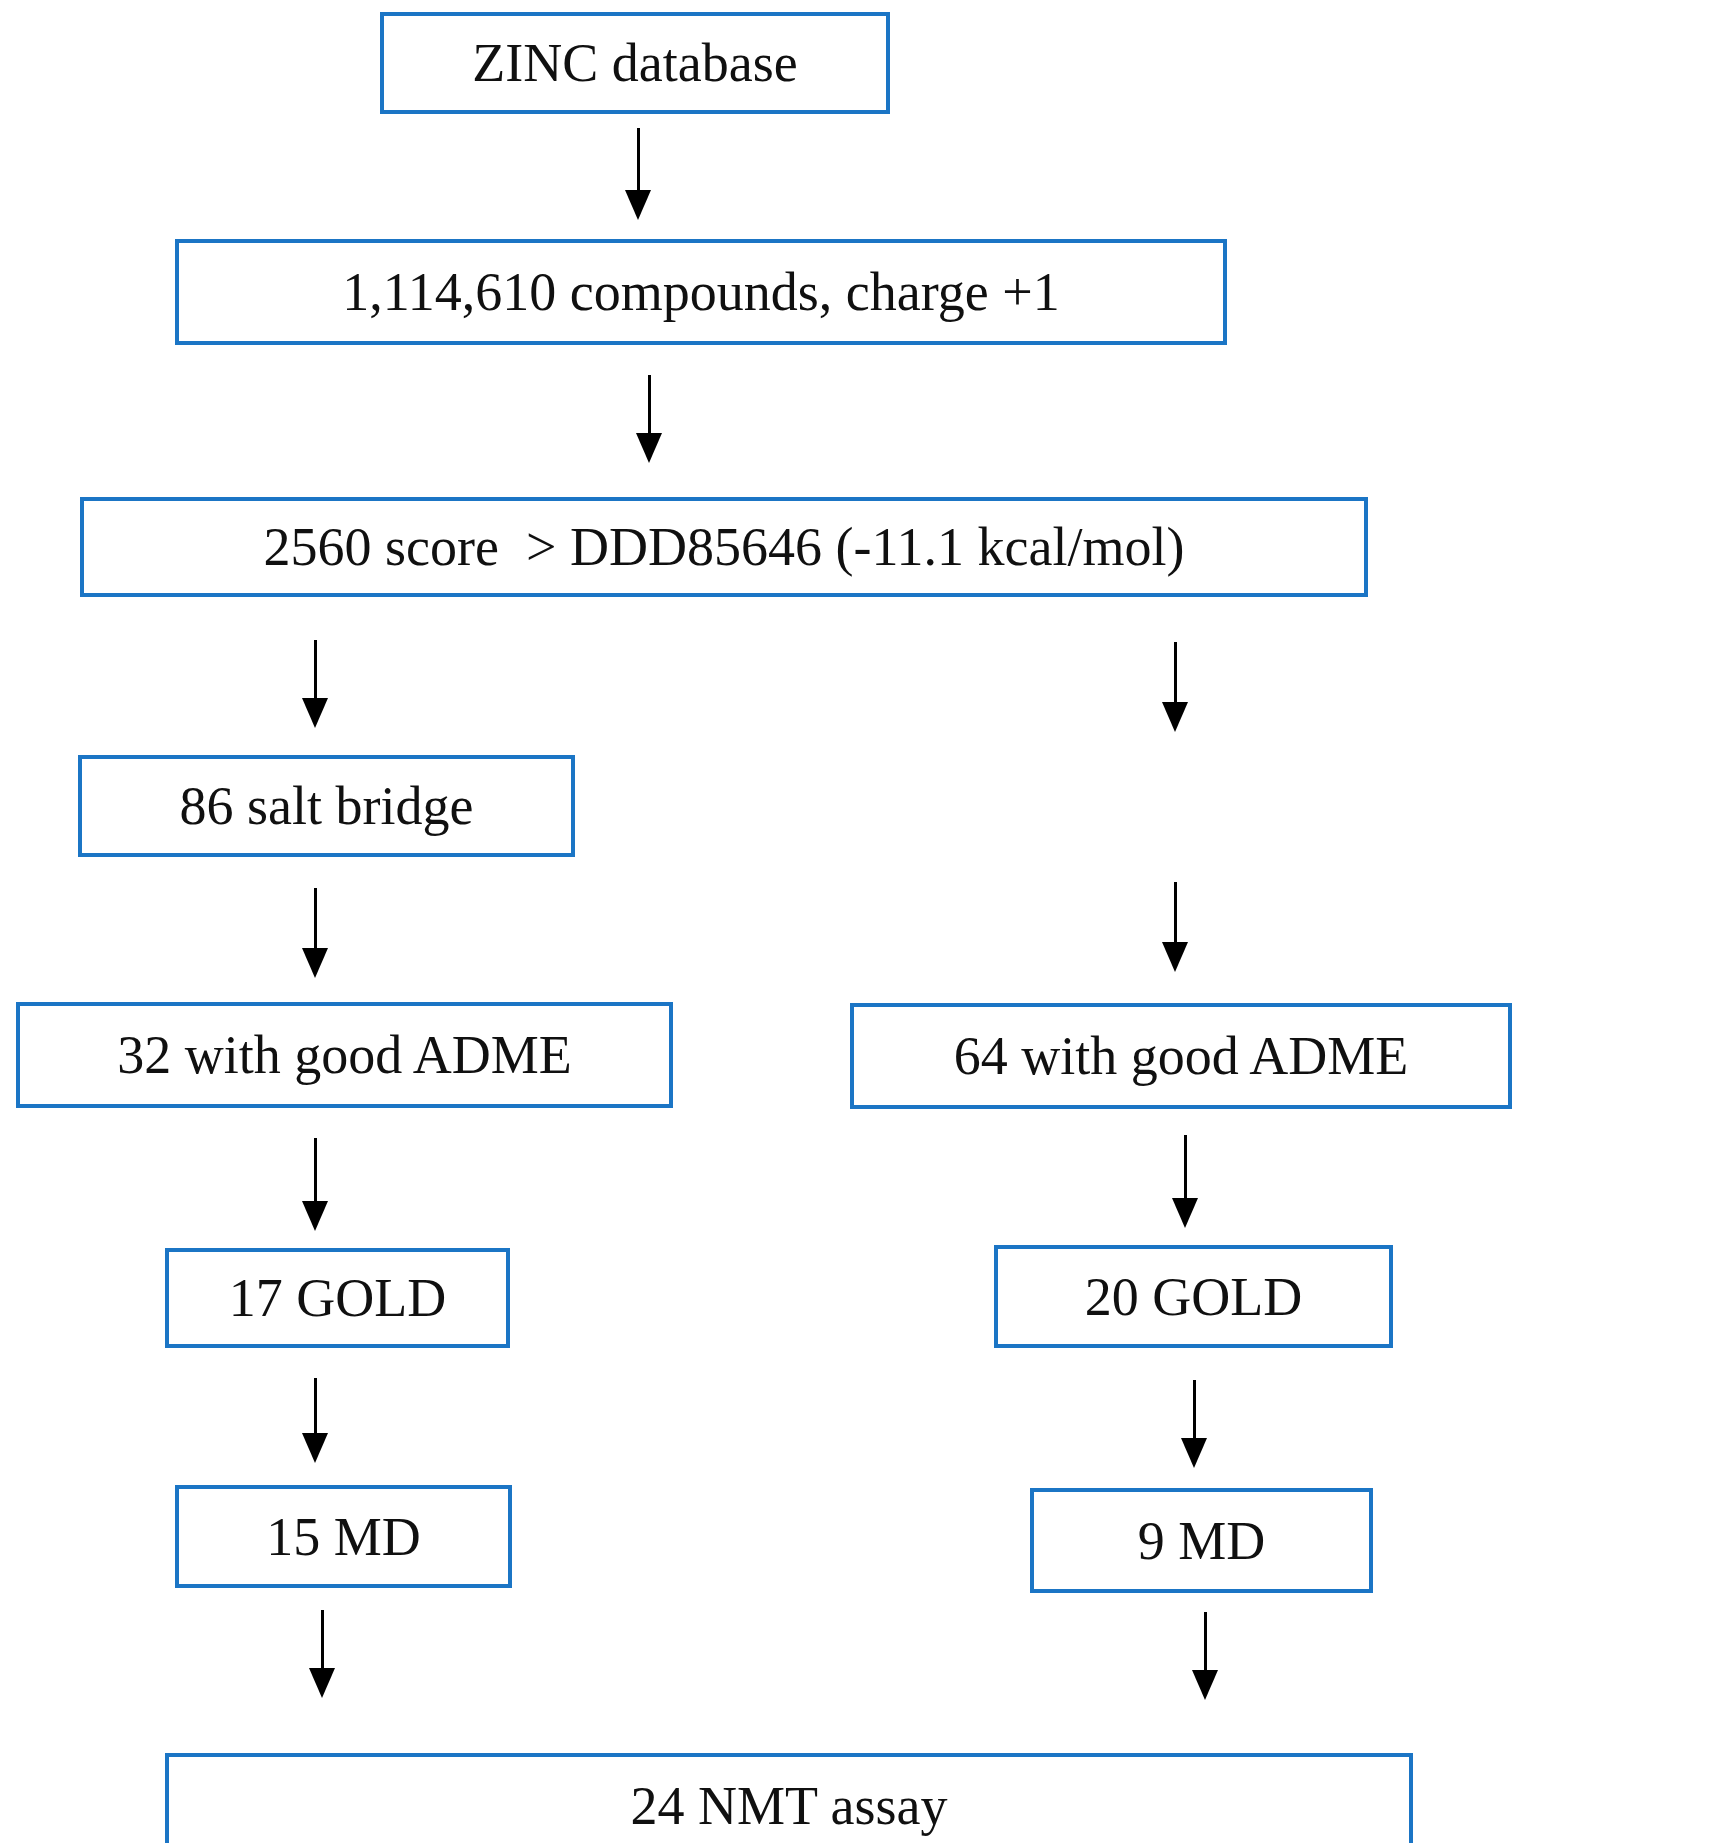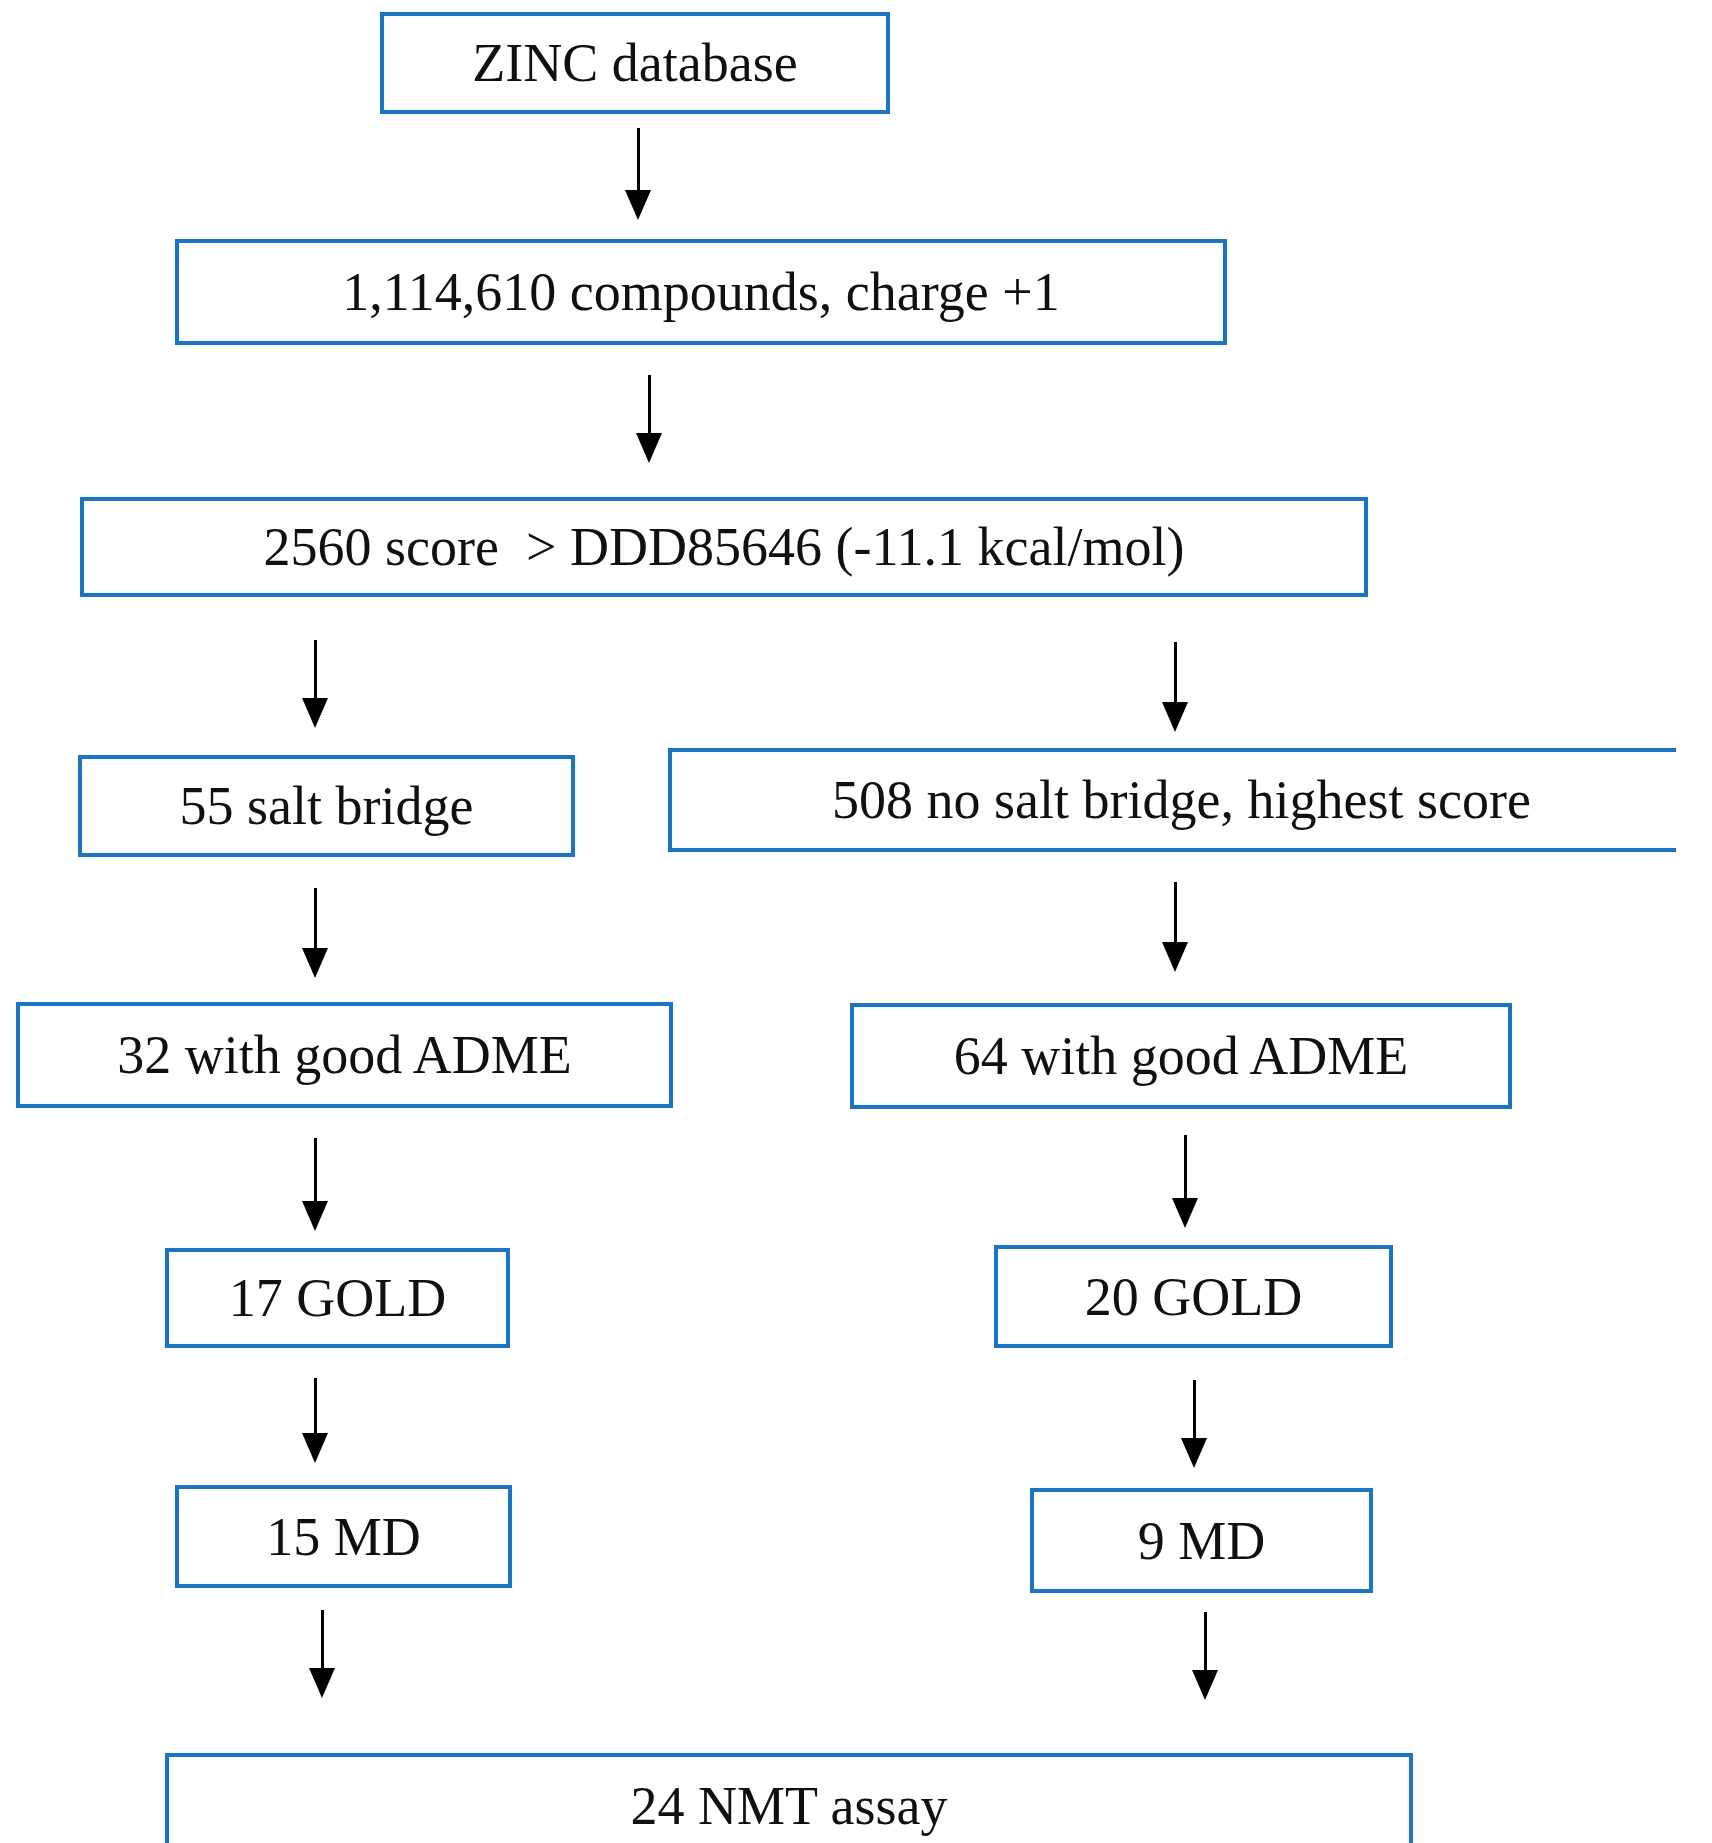--- a/index.html
+++ b/index.html
@@ -57,26 +57,23 @@
 
   <div class="node" style="left:175px; top:239px; width:1052px; height:106px;">
     <span>1,114,610 compounds, charge +1</span>
   </div>
 
   <div class="node" style="left:80px;  top:497px; width:1288px; height:100px;">
     <span>2560 score  &gt; DDD85646 (-11.1 kcal/mol)</span>
   </div>
 
   <div class="node" style="left:78px;  top:755px; width:497px;  height:102px;">
-    <span>55 salt bridge</span>
+    <span>86 salt bridge</span>
   </div>
 
-  <div class="node" style="left:668px; top:748px; width:1027px; height:104px;">
-    <span>508 no salt bridge, highest score</span>
-  </div>
 
   <div class="node" style="left:16px;  top:1002px; width:657px; height:106px;">
     <span>32 with good ADME</span>
   </div>
 
   <div class="node" style="left:850px; top:1003px; width:662px; height:106px;">
     <span>64 with good ADME</span>
   </div>
 
   <div class="node" style="left:165px; top:1248px; width:345px; height:100px;">

